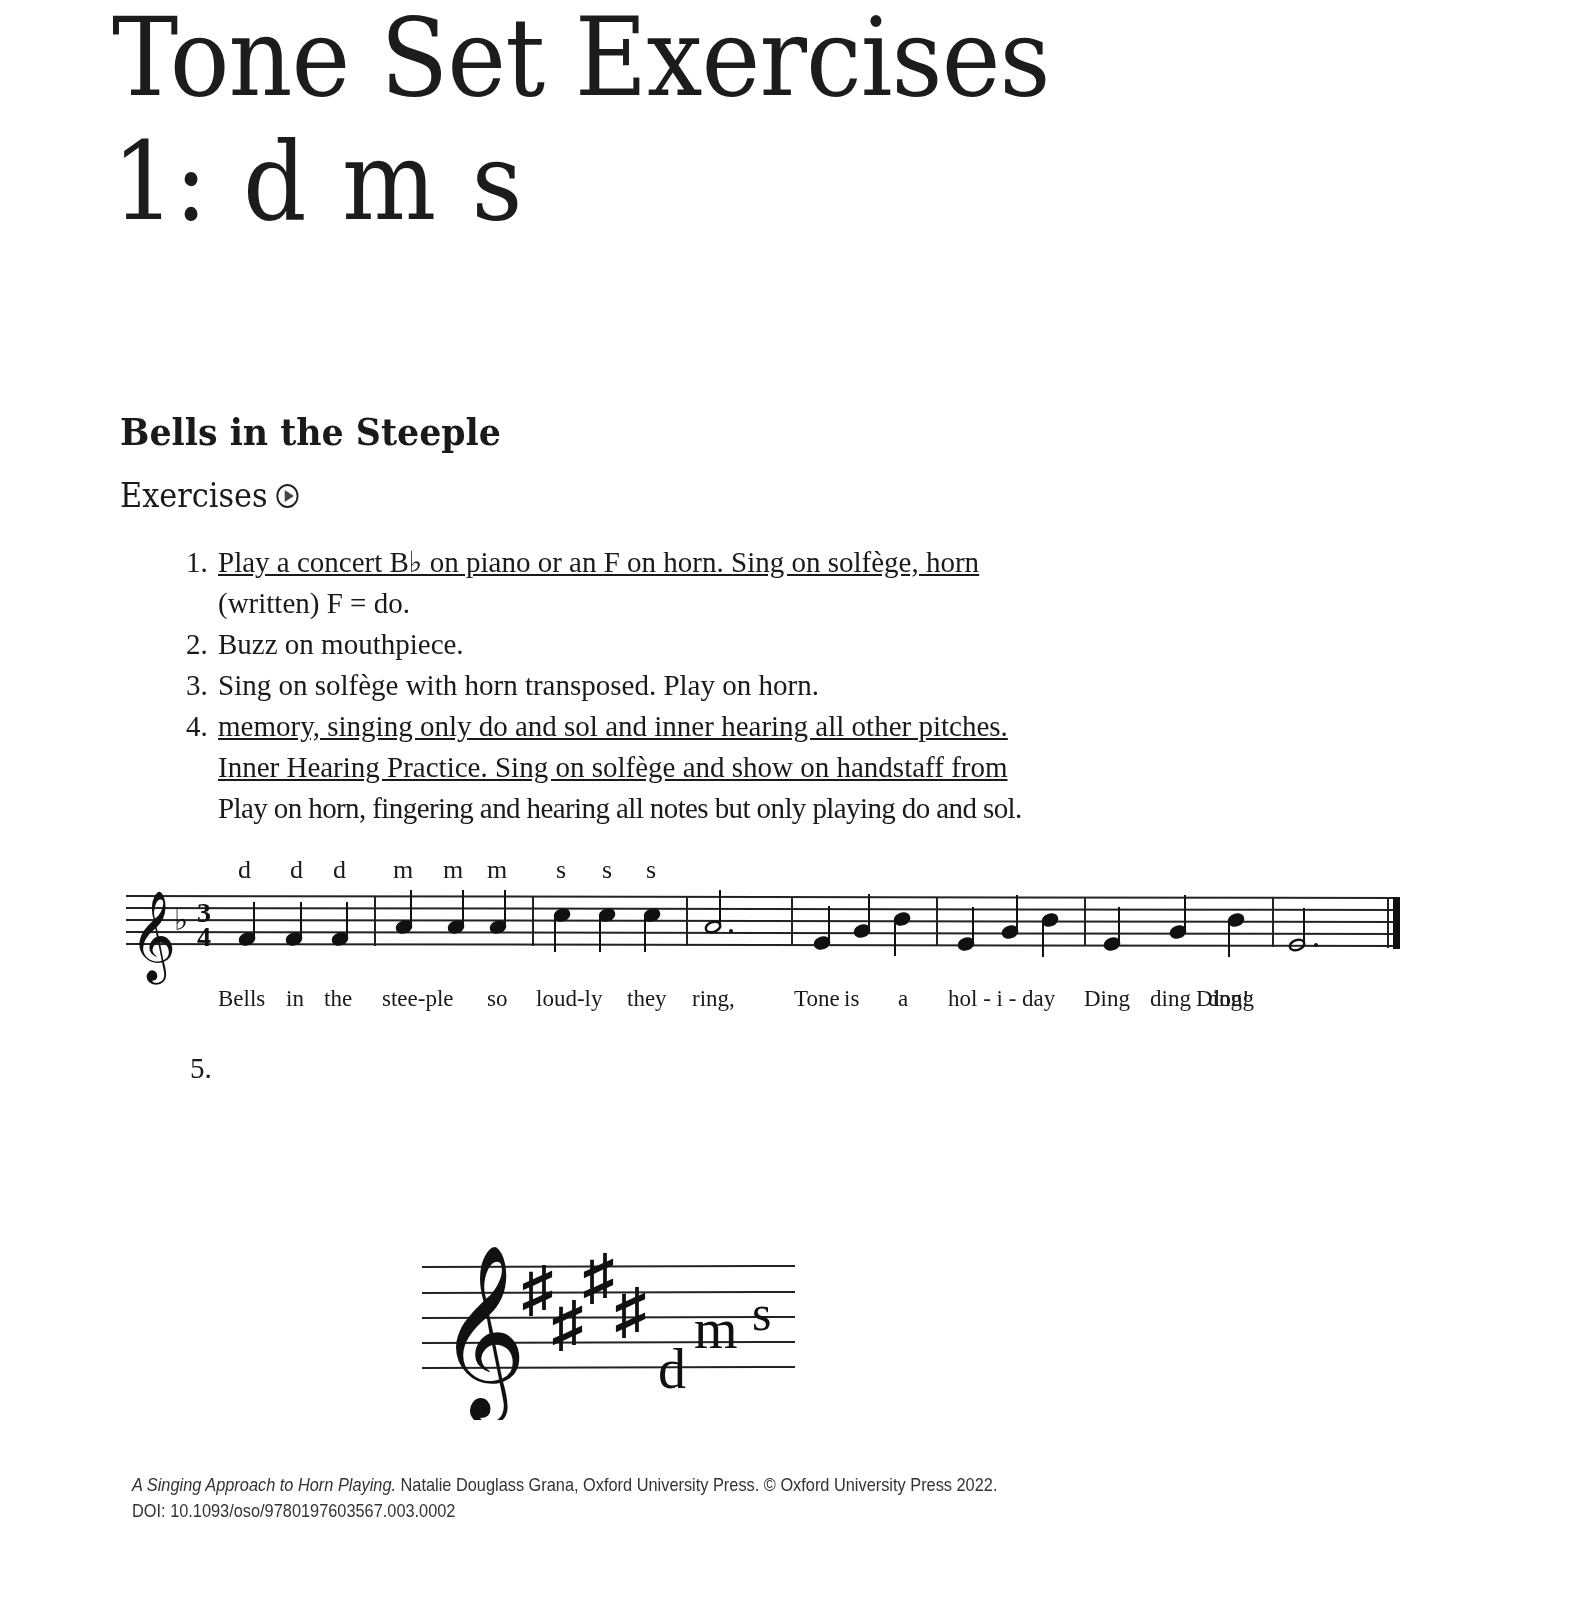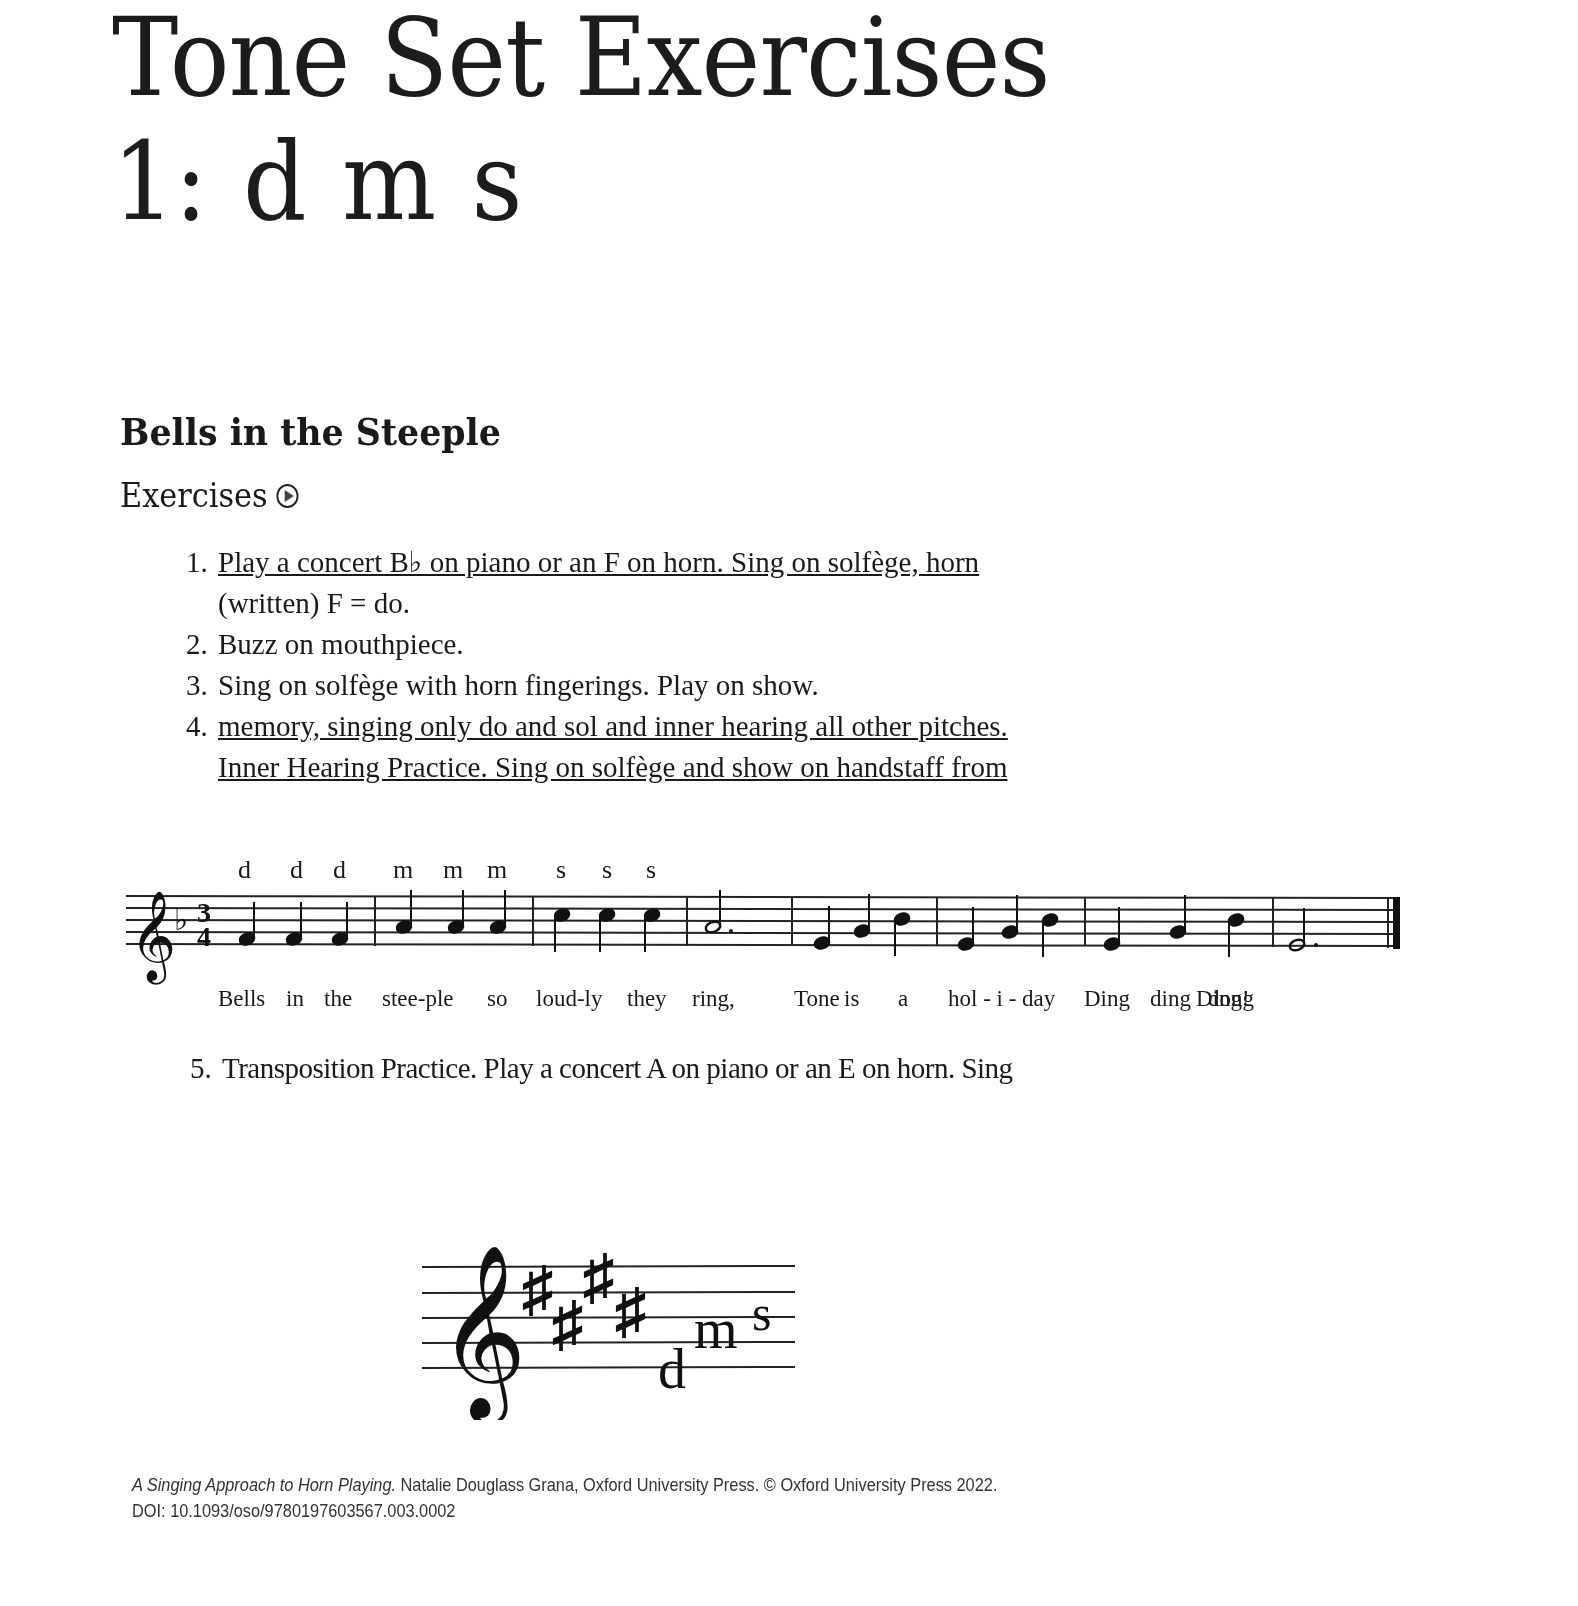--- a/index.html
+++ b/index.html
@@ -52,28 +52,29 @@
   </div>
   <div class="item">
     <span class="num">2.</span>
     <div class="txt">
         <div>Buzz on mouthpiece.</div>
       </div>
   </div>
   <div class="item">
     <span class="num">3.</span>
     <div class="txt">
-        <div>Sing on solfège with horn fingerings. Play on show.</div>
+        <div>Sing on solfège with horn transposed. Play on horn.</div>
       </div>
   </div>
   <div class="item">
     <span class="num">4.</span>
     <div class="txt">
       <div class="justify">memory, singing only do and sol and inner hearing all other pitches.</div>
       <div class="justify">Inner Hearing Practice. Sing on solfège and show on handstaff from</div>
+      <div style="letter-spacing:-0.6px;">Play on horn, fingering and hearing all notes but only playing do and sol.</div>
     </div>
   </div>
 </div>
 
 <div>
   <span class="abs solf" style="left:238px">d</span>
   <span class="abs solf" style="left:290px">d</span>
   <span class="abs solf" style="left:333px">d</span>
   <span class="abs solf" style="left:393px">m</span>
   <span class="abs solf" style="left:443px">m</span>
@@ -183,21 +184,20 @@
   <span class="abs lyr" style="left:1084px">Ding</span>
   <span class="abs lyr" style="left:1150px">ding</span>
   <span class="abs lyr" style="left:1208px">dong</span>
   <span class="abs lyr" style="left:1196px">Ding!</span>
 </div>
 
 <div class="abs list" style="top:1048px; left:190px; width:890px;">
   <div class="item">
     <span class="num">5.</span>
     <div class="txt" style="letter-spacing:-0.5px;">
-      <div>Transposition Practice. Play a concert A on piano or an E on horn. Sing</div>
     </div>
   </div>
 </div>
 
 <svg class="abs" style="left:400px;top:1210px" width="420" height="210">
   <g stroke="#222" stroke-width="2">
     <line x1="22" y1="57" x2="395" y2="56"></line>
     <line x1="22" y1="83" x2="395" y2="82"></line>
     <line x1="22" y1="108" x2="395" y2="107"></line>
     <line x1="22" y1="133" x2="395" y2="132"></line>

